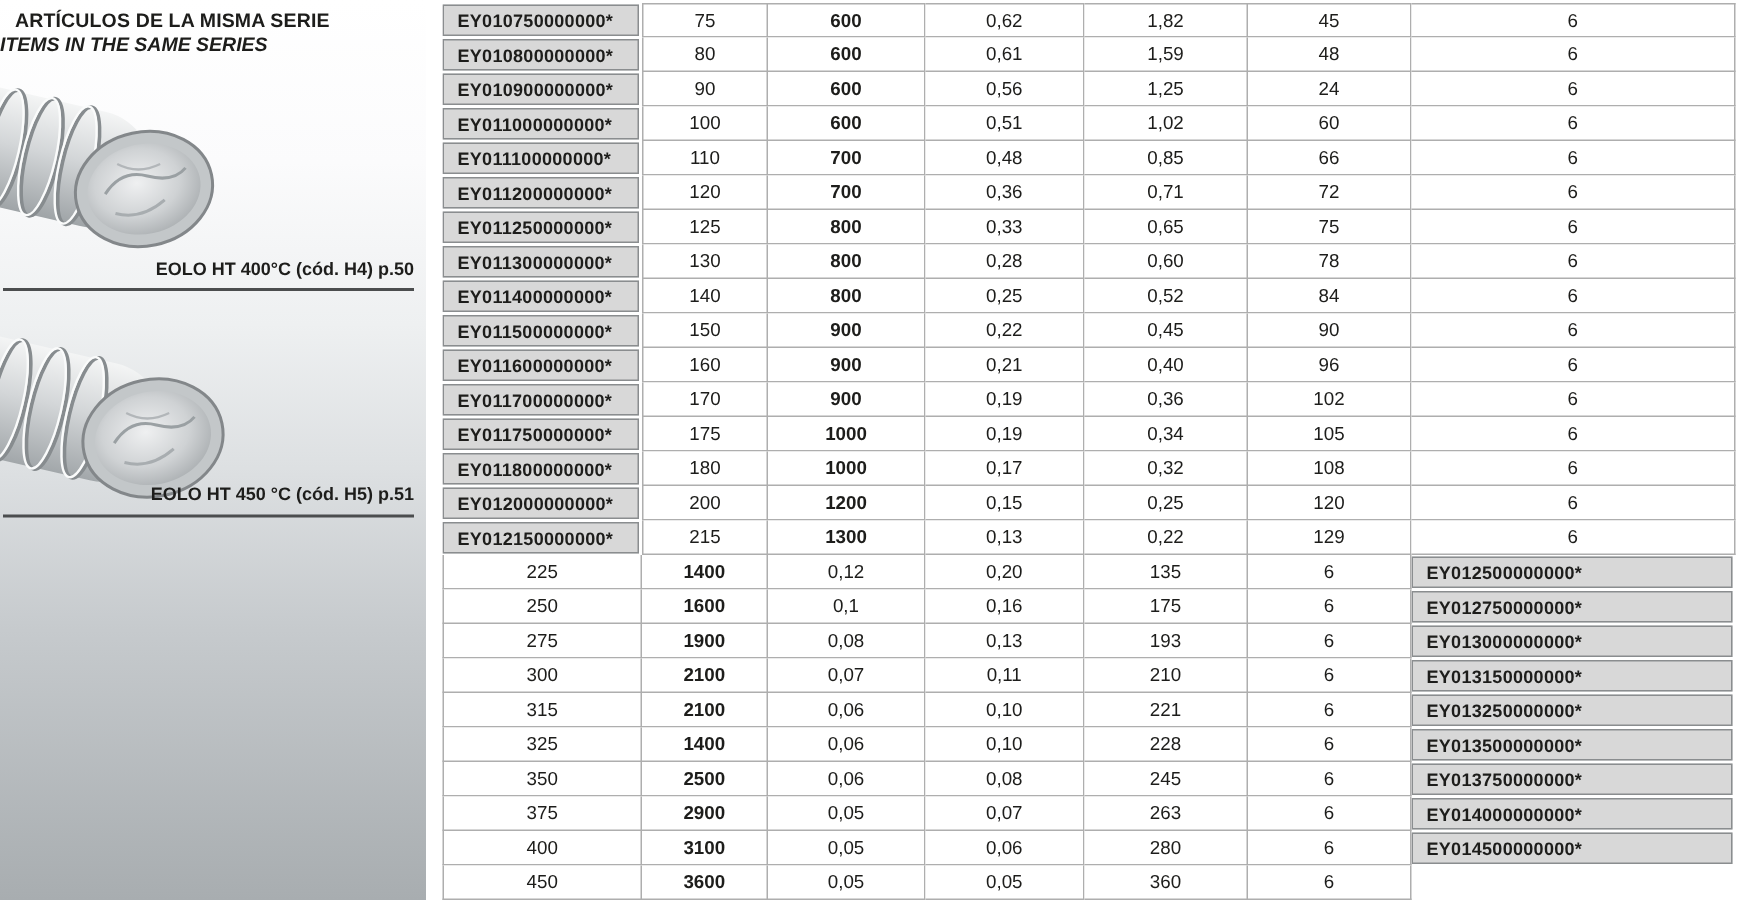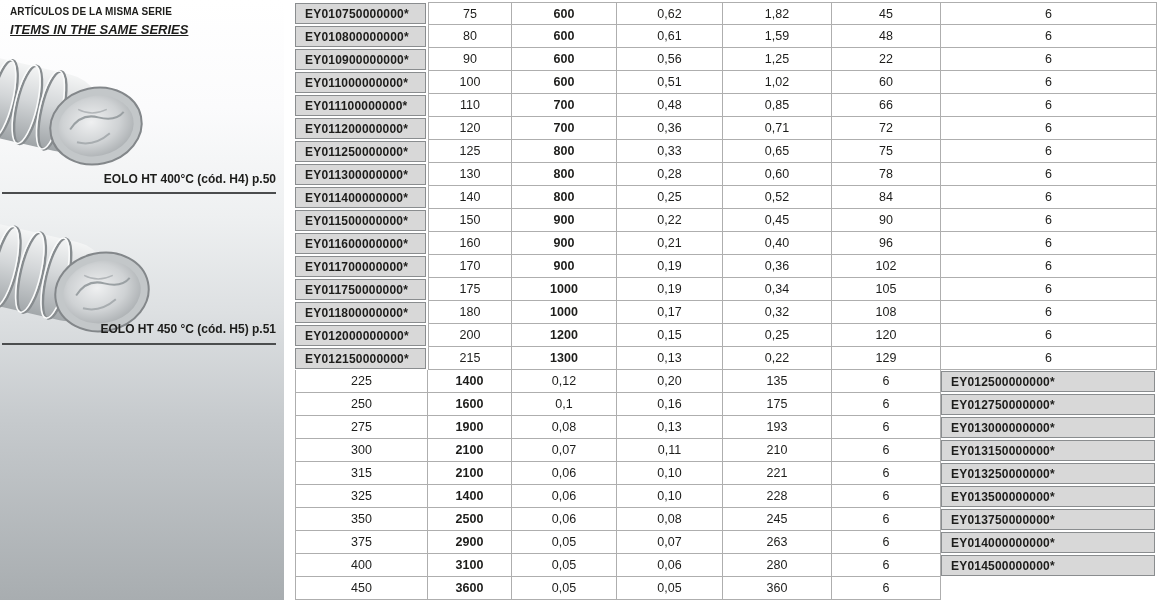--- a/index.html
+++ b/index.html
@@ -14,28 +14,27 @@
   
   .sidebar {
     position: absolute; left: 0; top: 0;
     width: 284px; height: 600px;
     background: linear-gradient(180deg,
       #ffffff 0%, #fbfbfc 18%, #eef0f1 36%,
       #dde0e2 52%, #c6cacd 70%, #a8adb0 100%);
   }
   .sidebar-title {
     position: absolute; left: 10px; top: 6px;
-    font-size: 10px; font-weight: bold; letter-spacing: 0.1px;
+    font-size: 13px; font-weight: bold; letter-spacing: 0.1px;
     white-space: nowrap;
   }
   .sidebar-subtitle {
-    position: absolute; left: 10px; top: 22px;
+    position: absolute; left: 0; top: 22px;
     font-size: 13px; font-weight: bold; font-style: italic;
     white-space: nowrap;
-    text-decoration: underline;
   }
   .hose-1 { position: absolute; left: 0; top: 44px; }
   .hose-2 { position: absolute; left: 0; top: 208px; }
   .caption {
     position: absolute; right: 8px;
     font-size: 12px; font-weight: bold; white-space: nowrap;
     text-align: right;
   }
   .caption-1 { top: 172px; }
   .caption-2 { top: 322px; }
@@ -185,21 +184,21 @@
     <div class="cell col-4">1,59</div>
     <div class="cell col-5">48</div>
     <div class="cell col-6">6</div>
     <div class="cell code-cell">
       <div class="code-box">EY010900000000*</div>
     </div>
     <div class="cell col-1">90</div>
     <div class="cell col-2 bold">600</div>
     <div class="cell col-3">0,56</div>
     <div class="cell col-4">1,25</div>
-    <div class="cell col-5">22</div>
+    <div class="cell col-5">24</div>
     <div class="cell col-6">6</div>
     <div class="cell code-cell">
       <div class="code-box">EY011000000000*</div>
     </div>
     <div class="cell col-1">100</div>
     <div class="cell col-2 bold">600</div>
     <div class="cell col-3">0,51</div>
     <div class="cell col-4">1,02</div>
     <div class="cell col-5">60</div>
     <div class="cell col-6">6</div>

